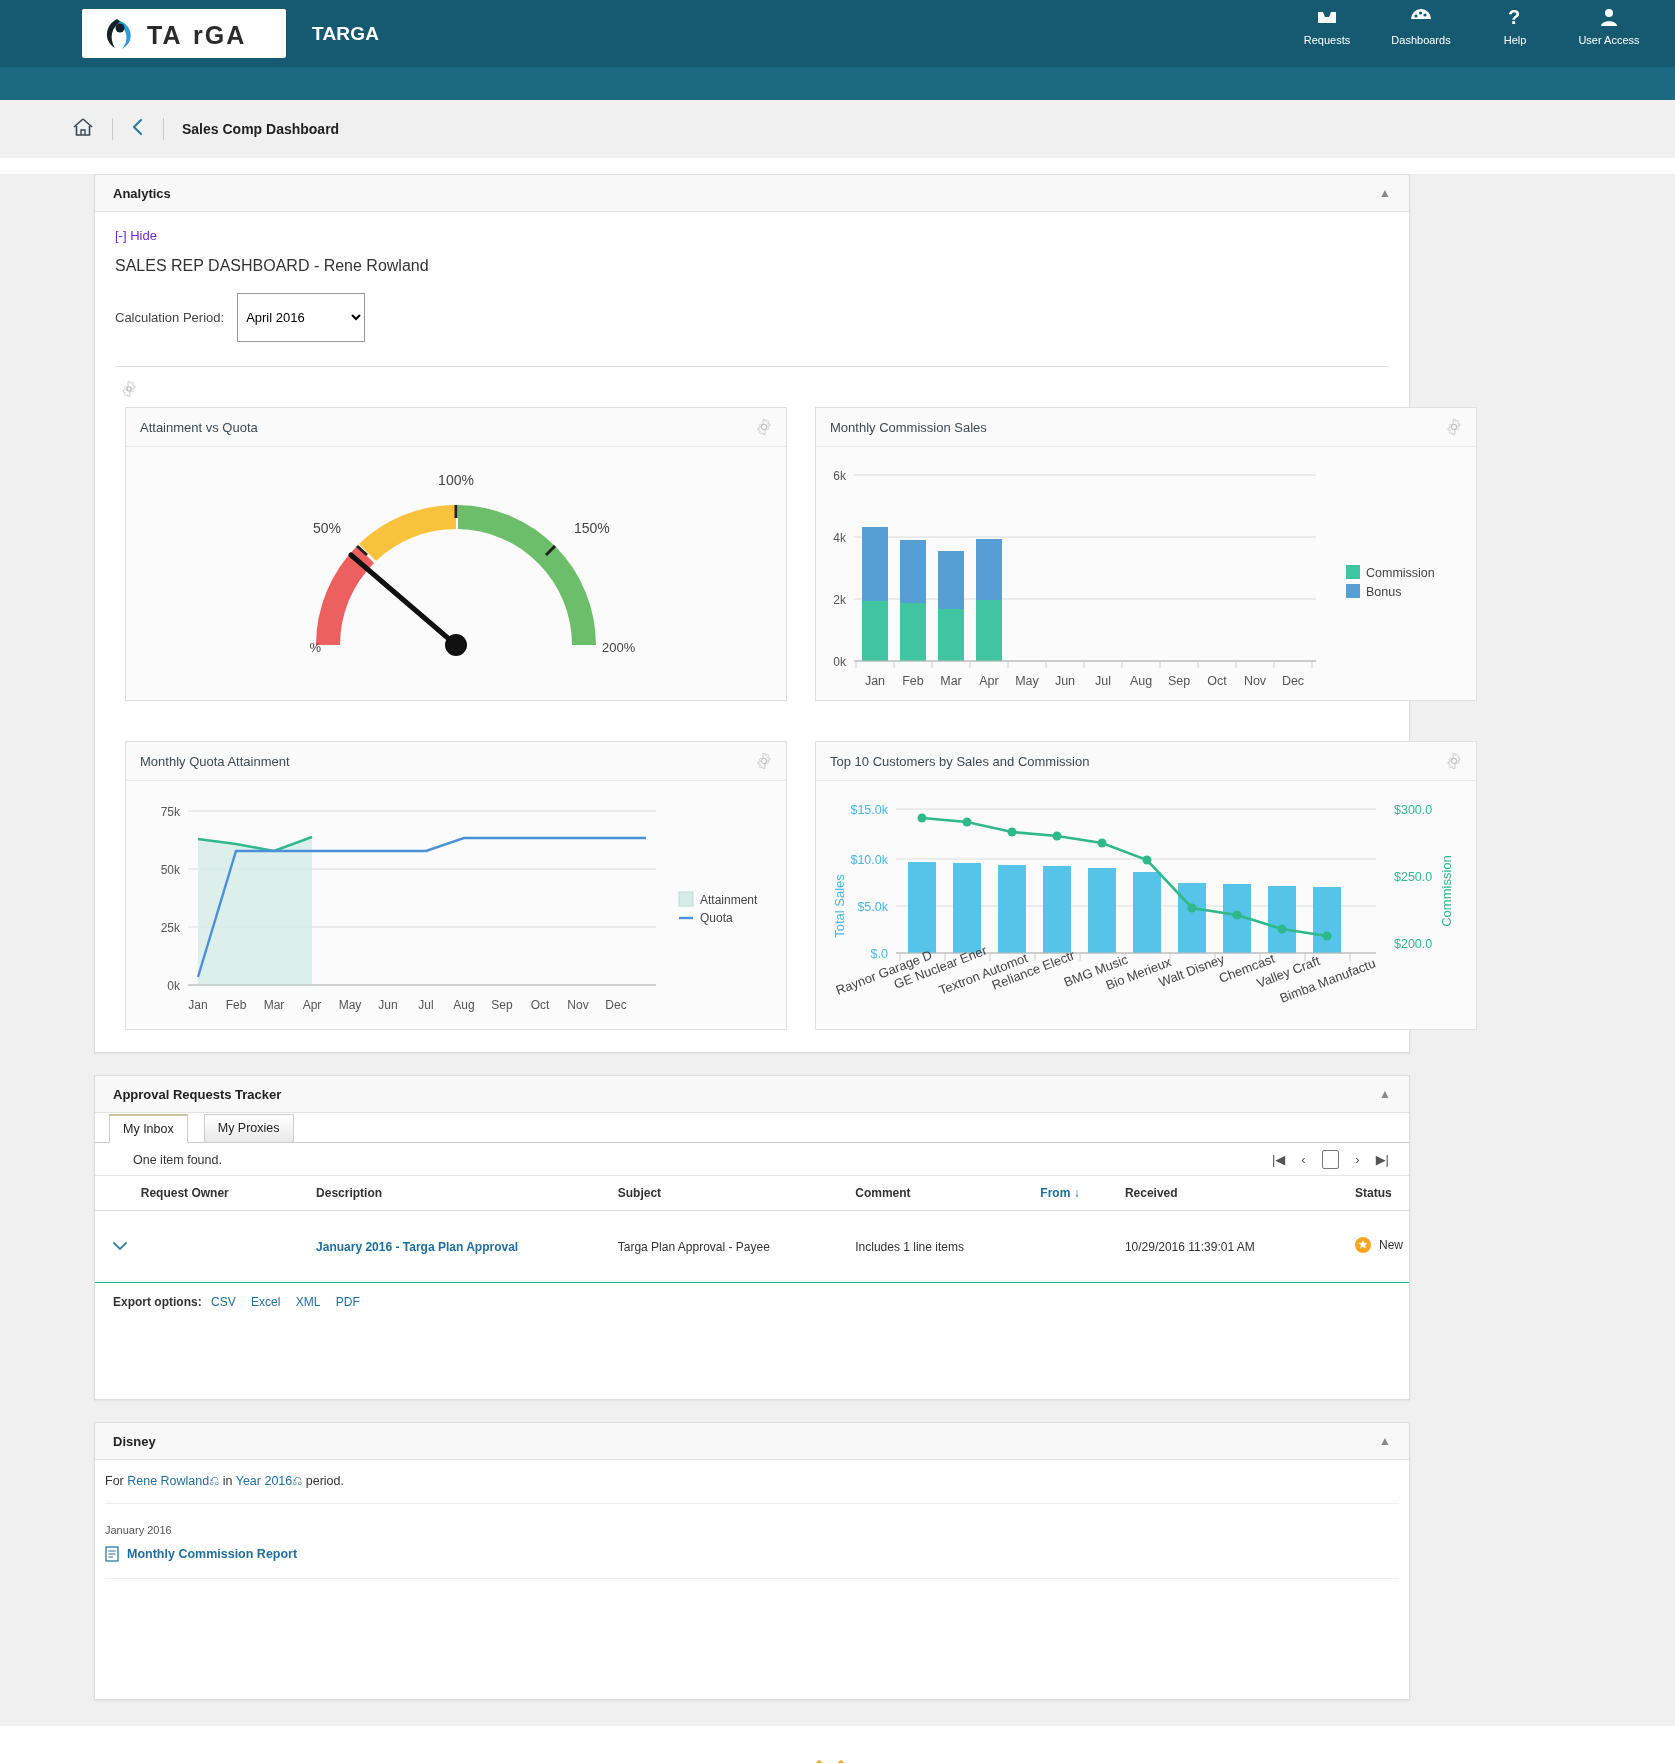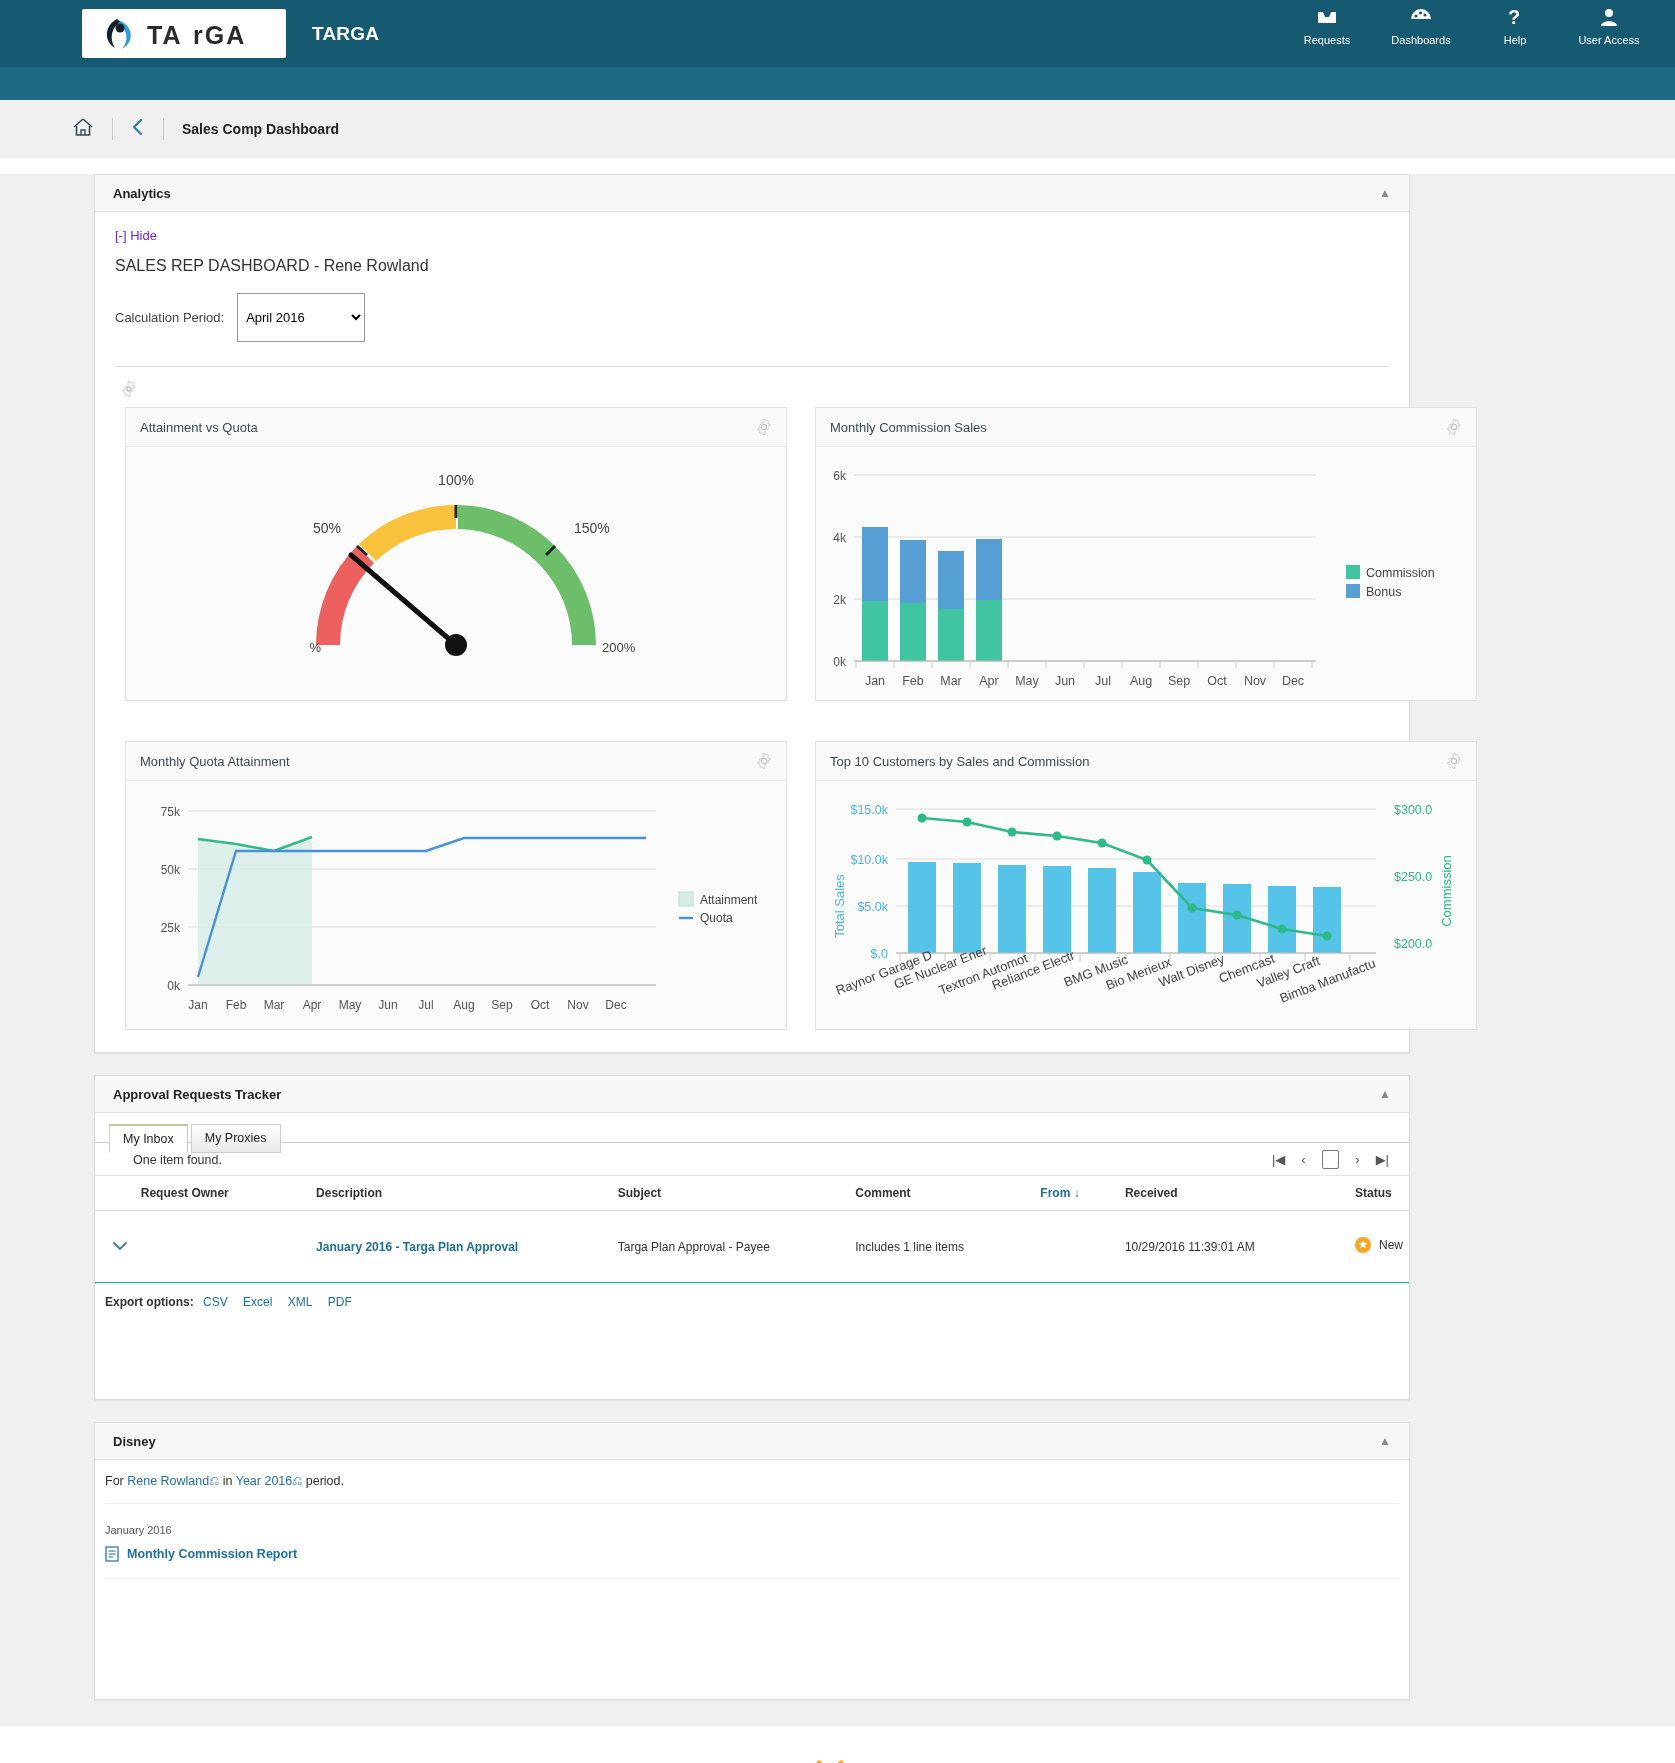--- a/index.html
+++ b/index.html
@@ -87,35 +87,35 @@
     display:flex; align-items:center; justify-content:space-between;
     padding:0 14px;
   }
   .card-hd .ct { font-size:13px; color:#3b4a54; }
   .card-body { background:#fbfbfb; position:relative; }
 
   
   .tabs { display:flex; padding-left:14px; background:#fff; border-bottom:1px solid #ccc; }
   .tab {
     font-size:12.5px; padding:6px 13px; border:1px solid #ccc;
-    background:linear-gradient(#fff,#e9e9e9); margin-right:3px; cursor:pointer;
-    position:relative; top:11px; color:#222;
+    background:linear-gradient(#fff,#e9e9e9); margin-right:16px; cursor:pointer;
+    position:relative; top:1px; color:#222;
   }
   .tab.active { background:#fff; border-bottom:1px solid #fff; border-top:2px solid #c9c49a; }
   .found { font-size:12.5px; color:#333; padding:10px 0 8px 38px; }
   .pager { display:flex; gap:16px; align-items:center; padding-right:20px; color:#555; }
   .pg { cursor:pointer; font-size:13px; }
   table.grid { width:100%; border-collapse:collapse; }
   table.grid th {
     text-align:left; font-size:12px; font-weight:bold; color:#333;
     padding:10px 6px; border-bottom:1px solid #ddd;
   }
   table.grid td { font-size:12px; padding:26px 6px; border-bottom:1px solid #14b8a6; color:#333; }
   .link { color:#1f6f9e; text-decoration:none; cursor:pointer; }
-  .exprow { font-size:12px; padding:12px 0 12px 0; color:#333; }
+  .exprow { font-size:12px; padding:12px 0 12px 8px; color:#333; }
   .exprow .link { margin:0 6px; }
 
   
   .rep-line { font-size:12.5px; color:#333; padding:14px 0 0 10px; }
   .rep-month { font-size:11px; color:#555; padding:20px 0 6px 10px; }
   .rep-item { display:flex; align-items:center; gap:8px; padding:4px 0 0 10px; }
   .rep-item .lnk { color:#1f6f9e; font-size:12.5px; font-weight:bold; cursor:pointer; }
 
   .footer { display:flex; align-items:center; justify-content:center; height:96px; background:#fff; }
 </style>

